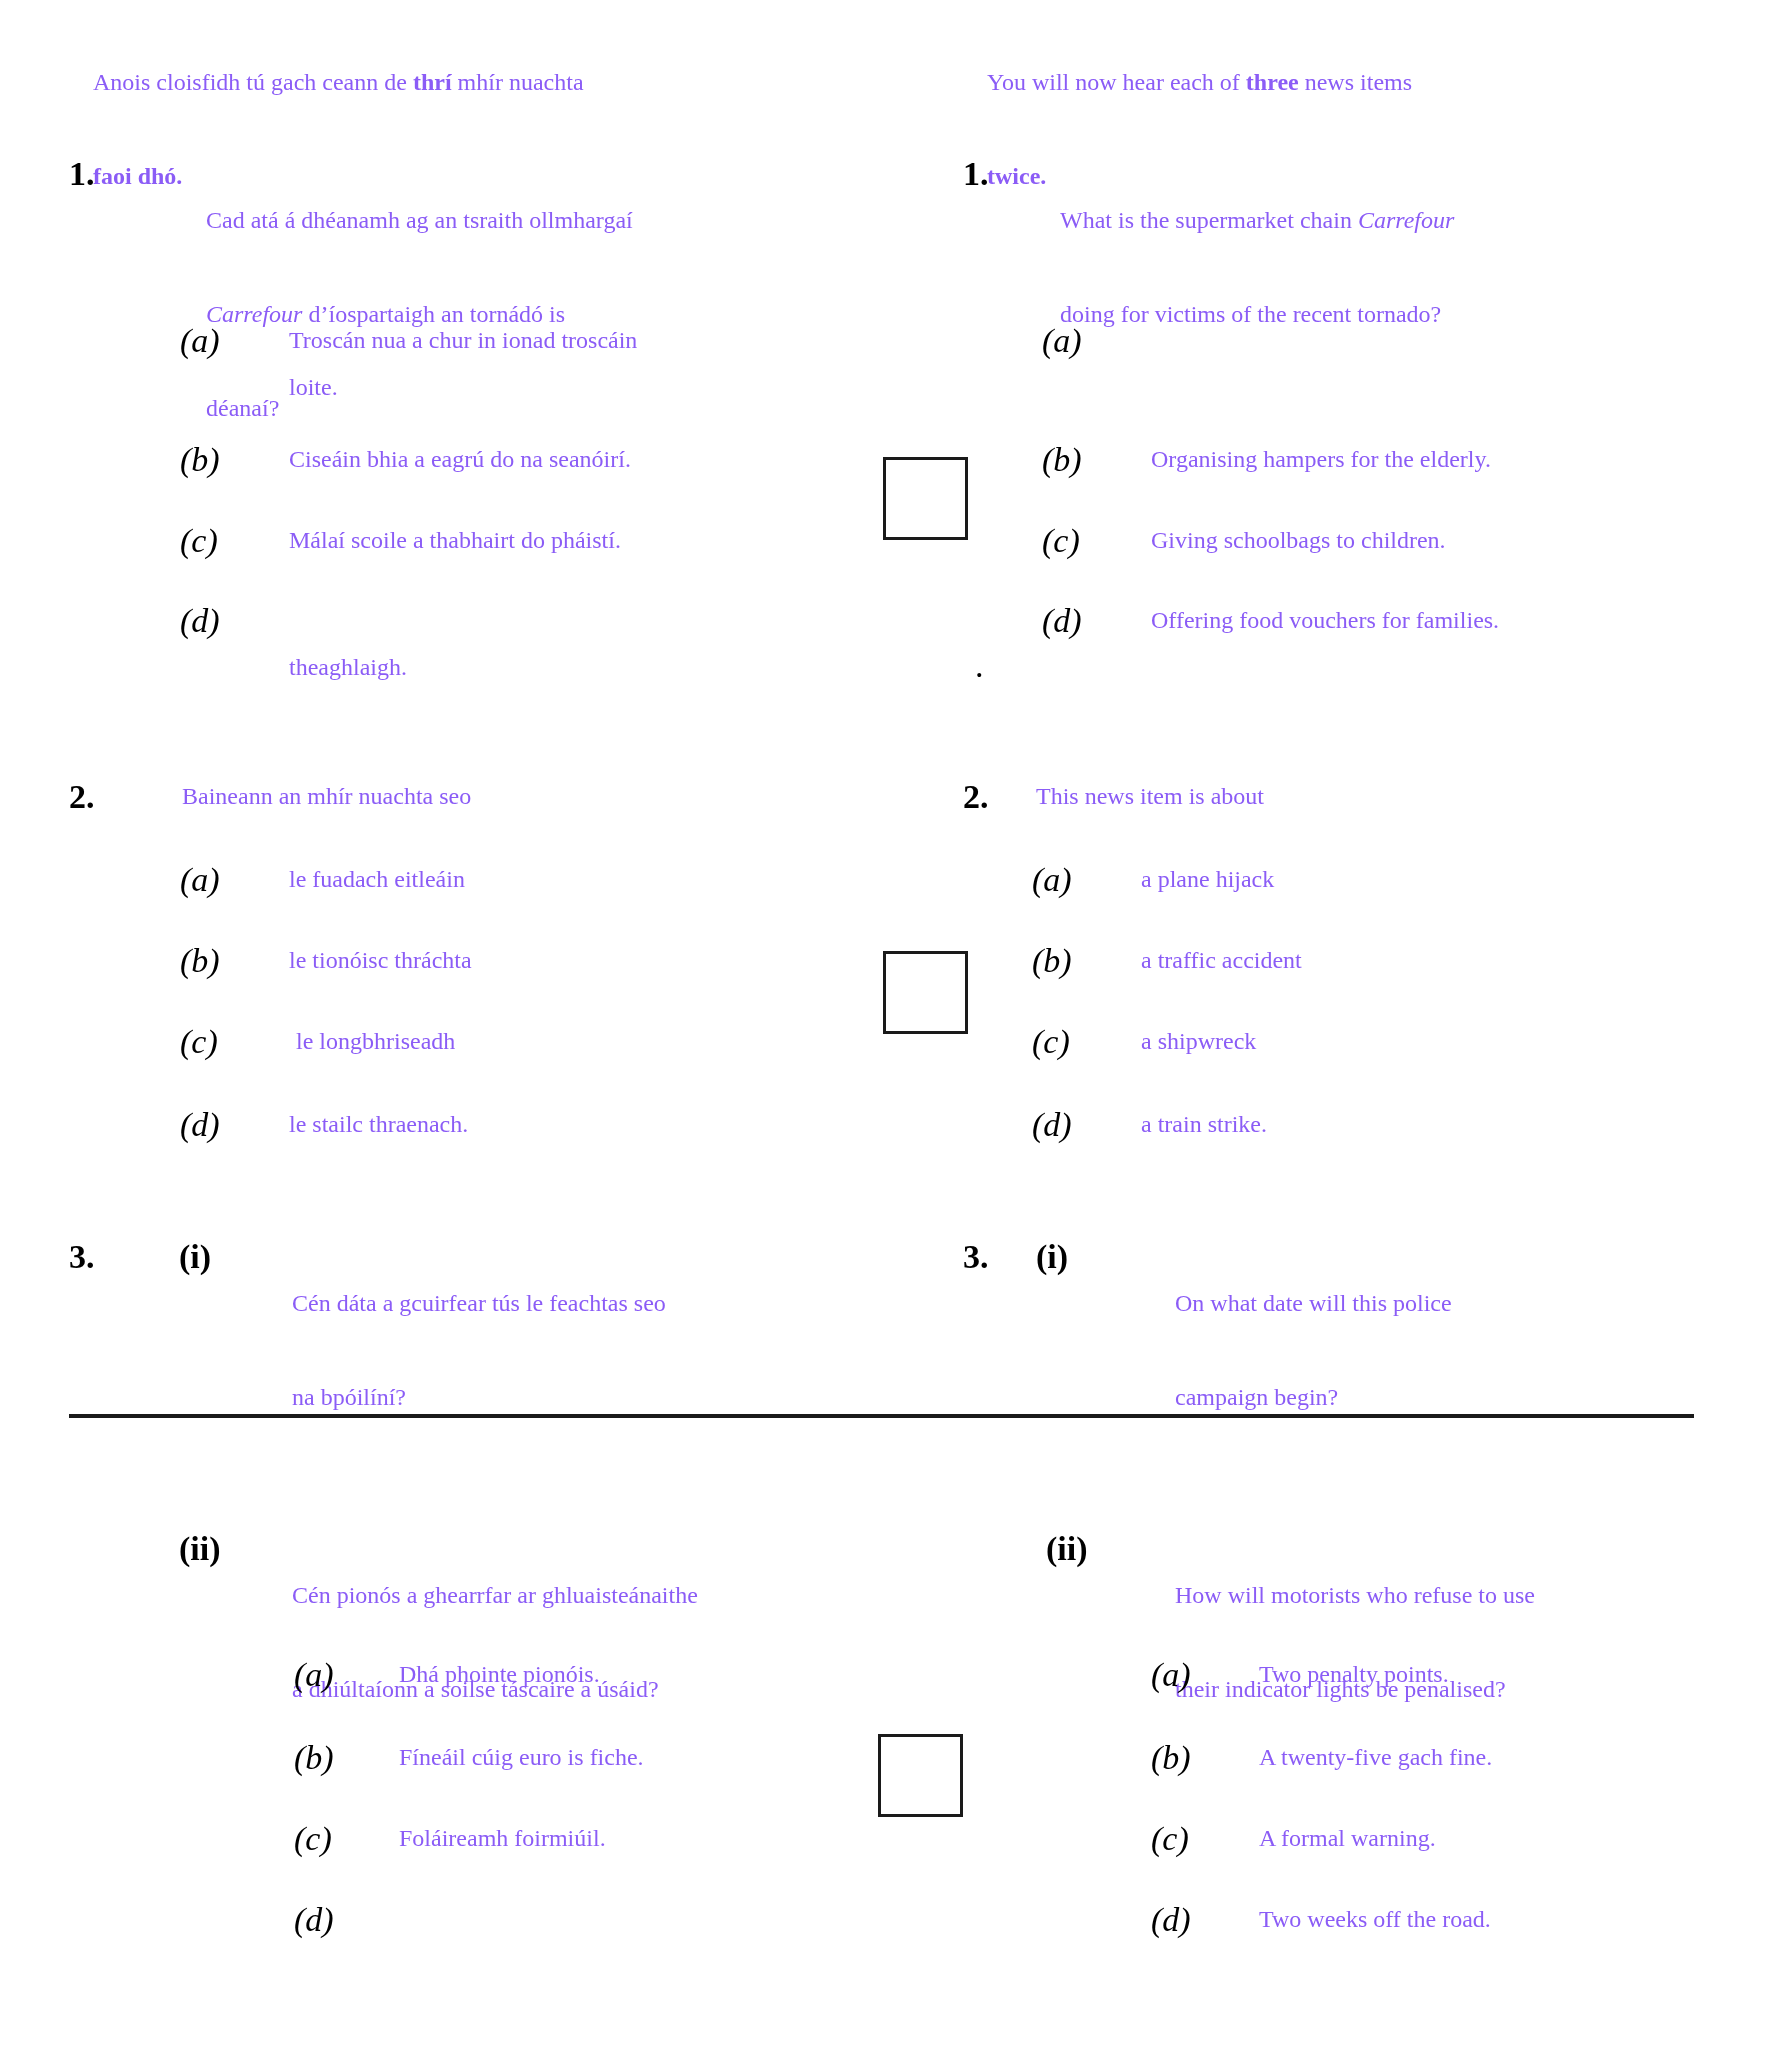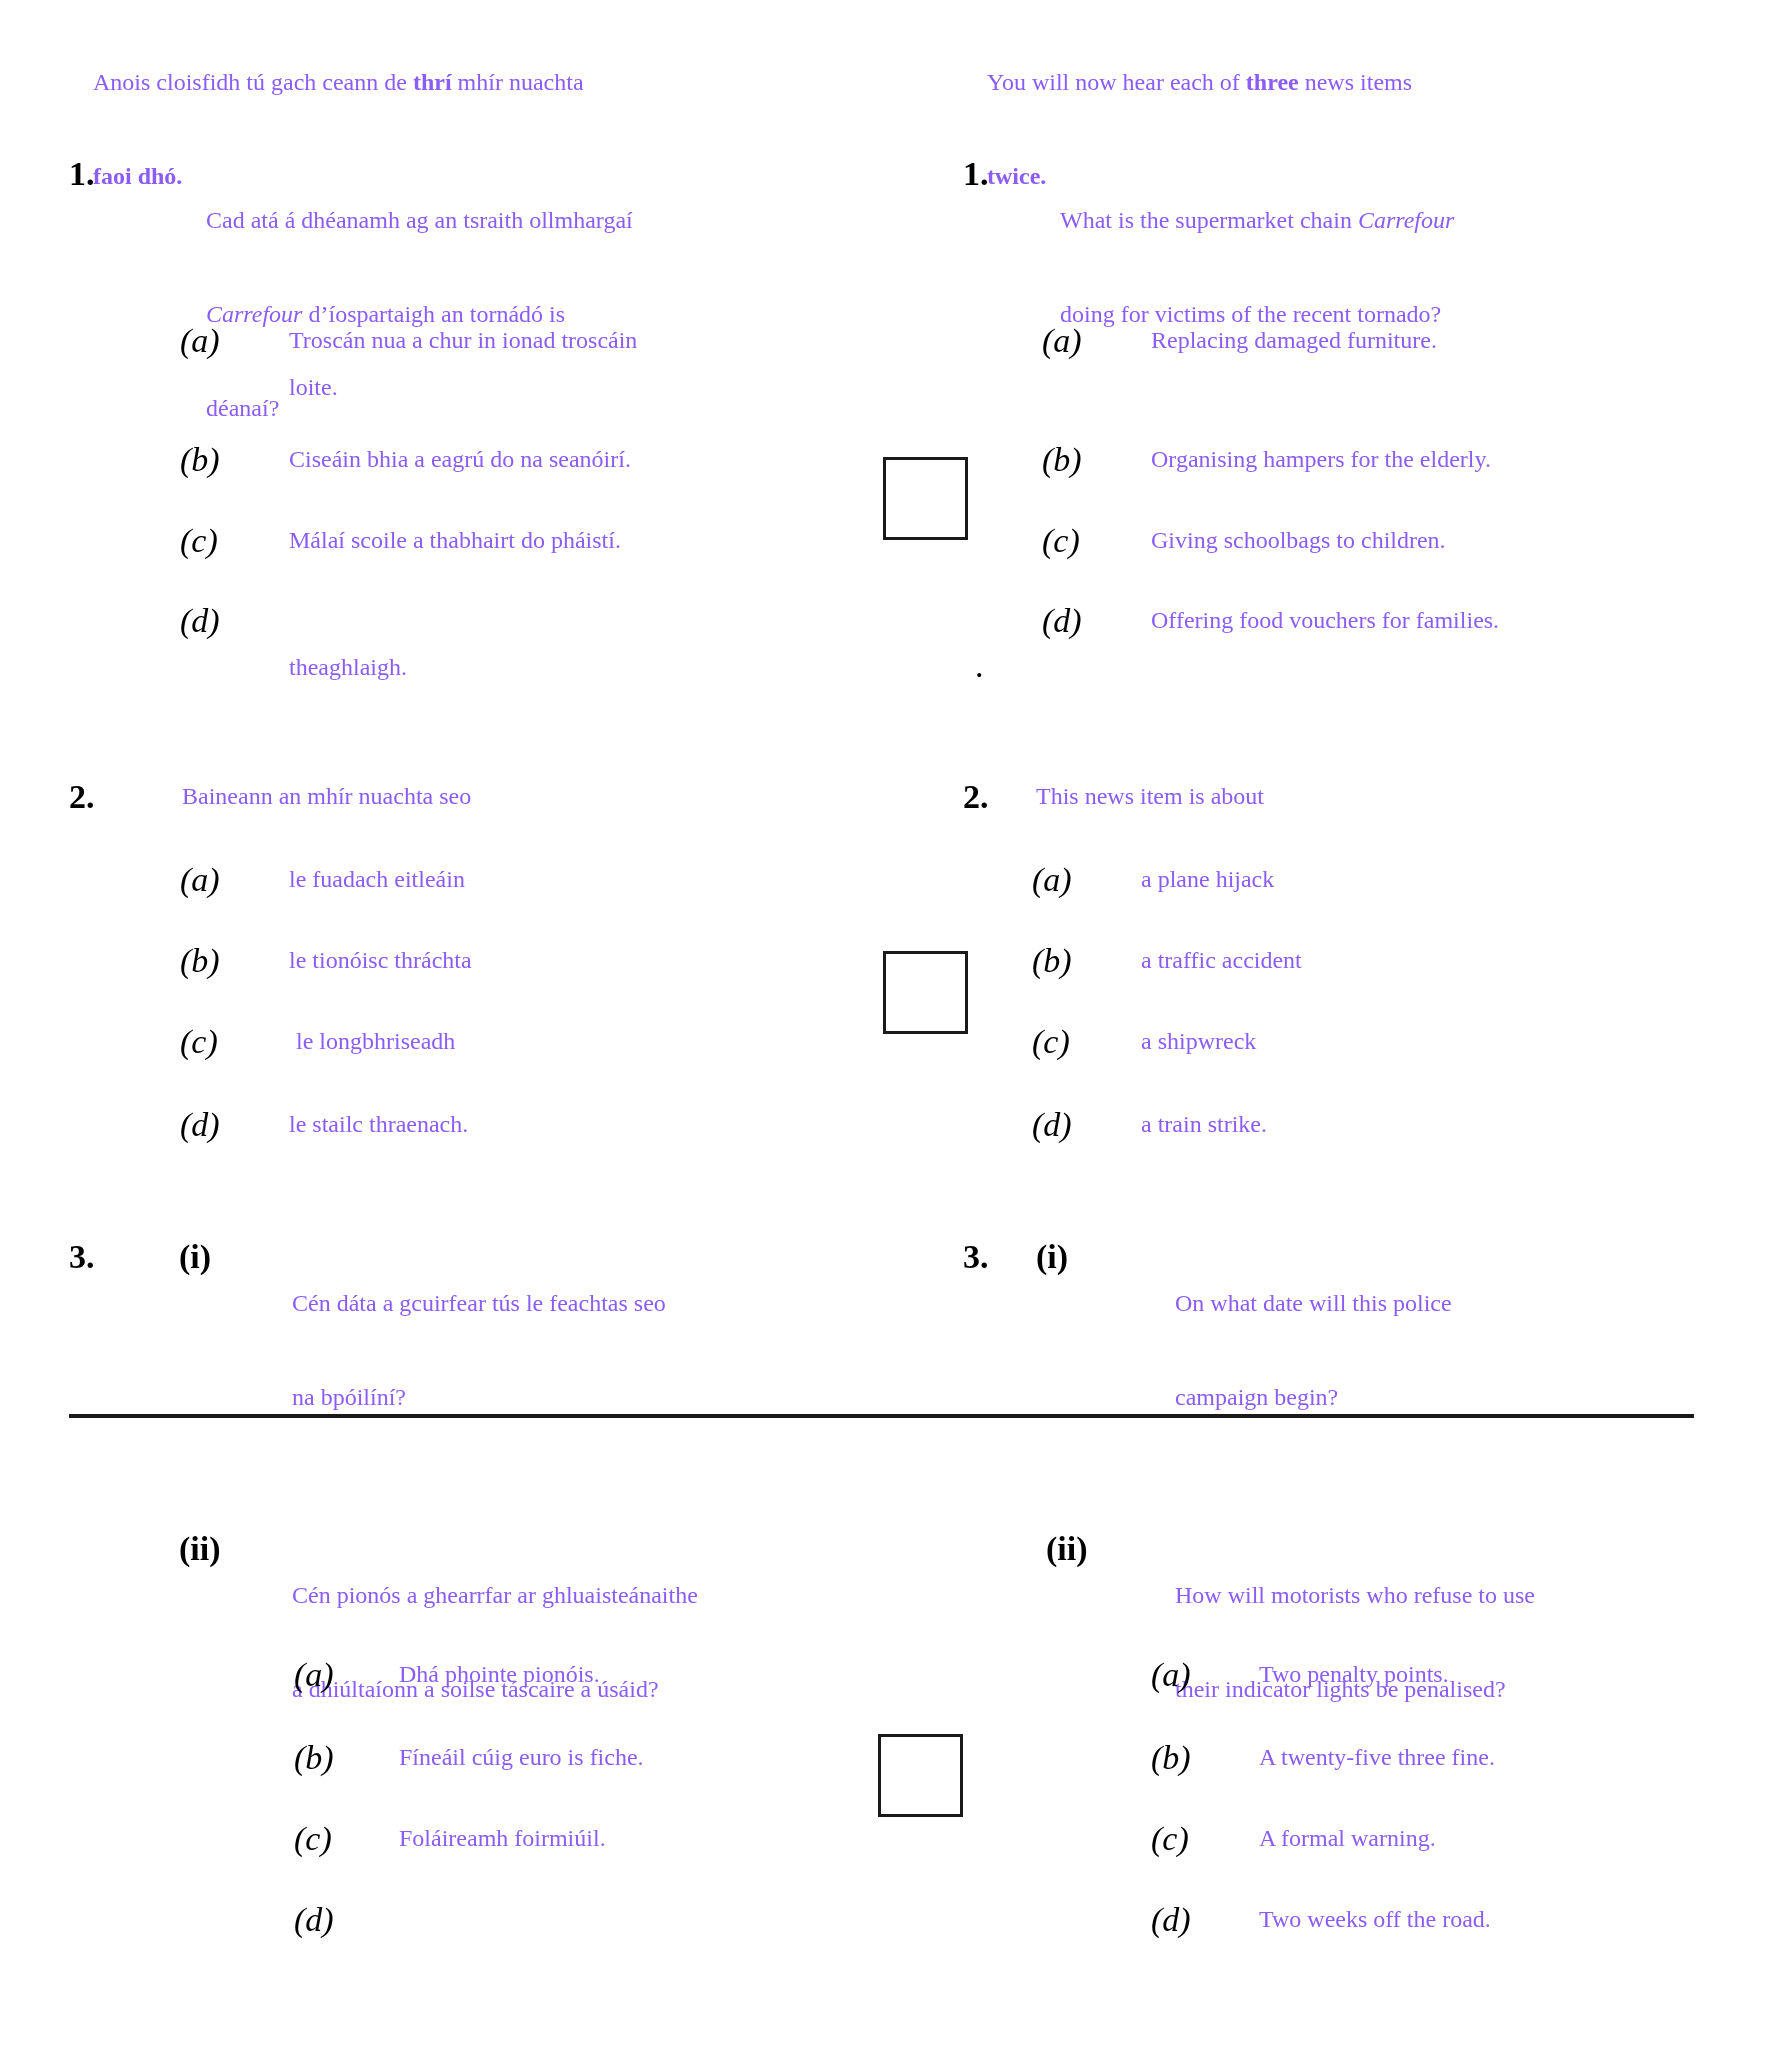--- a/index.html
+++ b/index.html
@@ -109,21 +109,20 @@
   <div class="tx" style="left:289px; top:517px; width:571px;">Málaí scoile a thabhairt do pháistí.</div>
 
   <div class="opt-letter" style="left:180px; top:597px;">(d)</div>
   <div class="tx" style="left:289px; top:597px; width:571px;"><br><span>theaghlaigh.</span></div>
 
   <div class="ansbox" style="left:883px; top:457px; width:85px; height:83px;"></div>
 
   <div class="stray-dot" style="left:975px; top:642px;">.</div>
 
   <div class="opt-letter" style="left:1042px; top:317px;">(a)</div>
-  <div class="tx" style="left:1151px; top:317px; width:630px;">Replacing damaged furniture.</div>
 
   <div class="opt-letter" style="left:1042px; top:436px;">(b)</div>
   <div class="tx" style="left:1151px; top:436px; width:630px;">Organising hampers for the elderly.</div>
 
   <div class="opt-letter" style="left:1042px; top:517px;">(c)</div>
   <div class="tx" style="left:1151px; top:517px; width:630px;">Giving schoolbags to children.</div>
 
   <div class="opt-letter" style="left:1042px; top:597px;">(d)</div>
   <div class="tx" style="left:1151px; top:597px; width:650px;">Offering food vouchers for families.</div>
 
@@ -197,21 +196,21 @@
   <div class="tx" style="left:399px; top:1815px; width:512px;">Foláireamh foirmiúil.</div>
 
   <div class="opt-letter" style="left:294px; top:1896px;">(d)</div>
 
   <div class="ansbox" style="left:878px; top:1734px; width:85px; height:83px;"></div>
 
   <div class="opt-letter" style="left:1151px; top:1651px;">(a)</div>
   <div class="tx" style="left:1259px; top:1651px; width:522px;">Two penalty points.</div>
 
   <div class="opt-letter" style="left:1151px; top:1734px;">(b)</div>
-  <div class="tx" style="left:1259px; top:1734px; width:522px;">A twenty-five three fine.</div>
+  <div class="tx" style="left:1259px; top:1734px; width:522px;">A twenty-five gach fine.</div>
 
   <div class="opt-letter" style="left:1151px; top:1815px;">(c)</div>
   <div class="tx" style="left:1259px; top:1815px; width:522px;">A formal warning.</div>
 
   <div class="opt-letter" style="left:1151px; top:1896px;">(d)</div>
   <div class="tx" style="left:1259px; top:1896px; width:522px;">Two weeks off the road.</div>
 
 </div>
 
 

